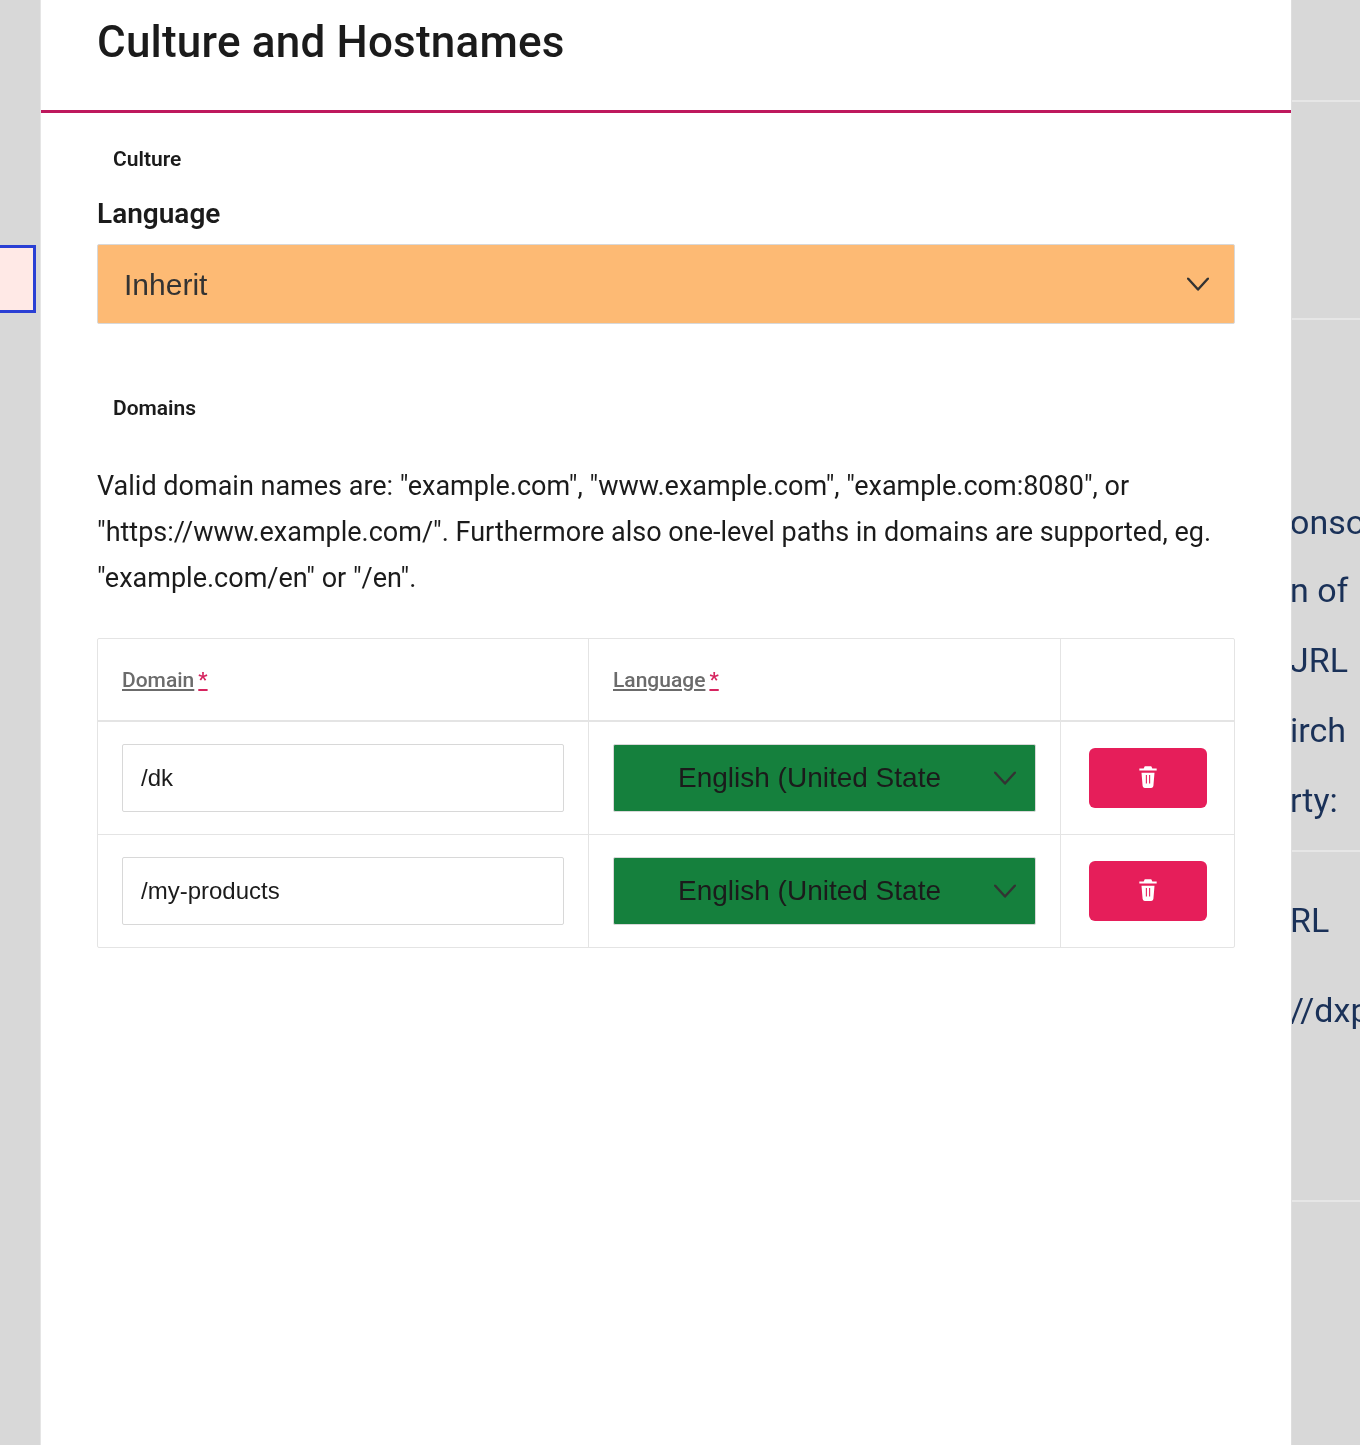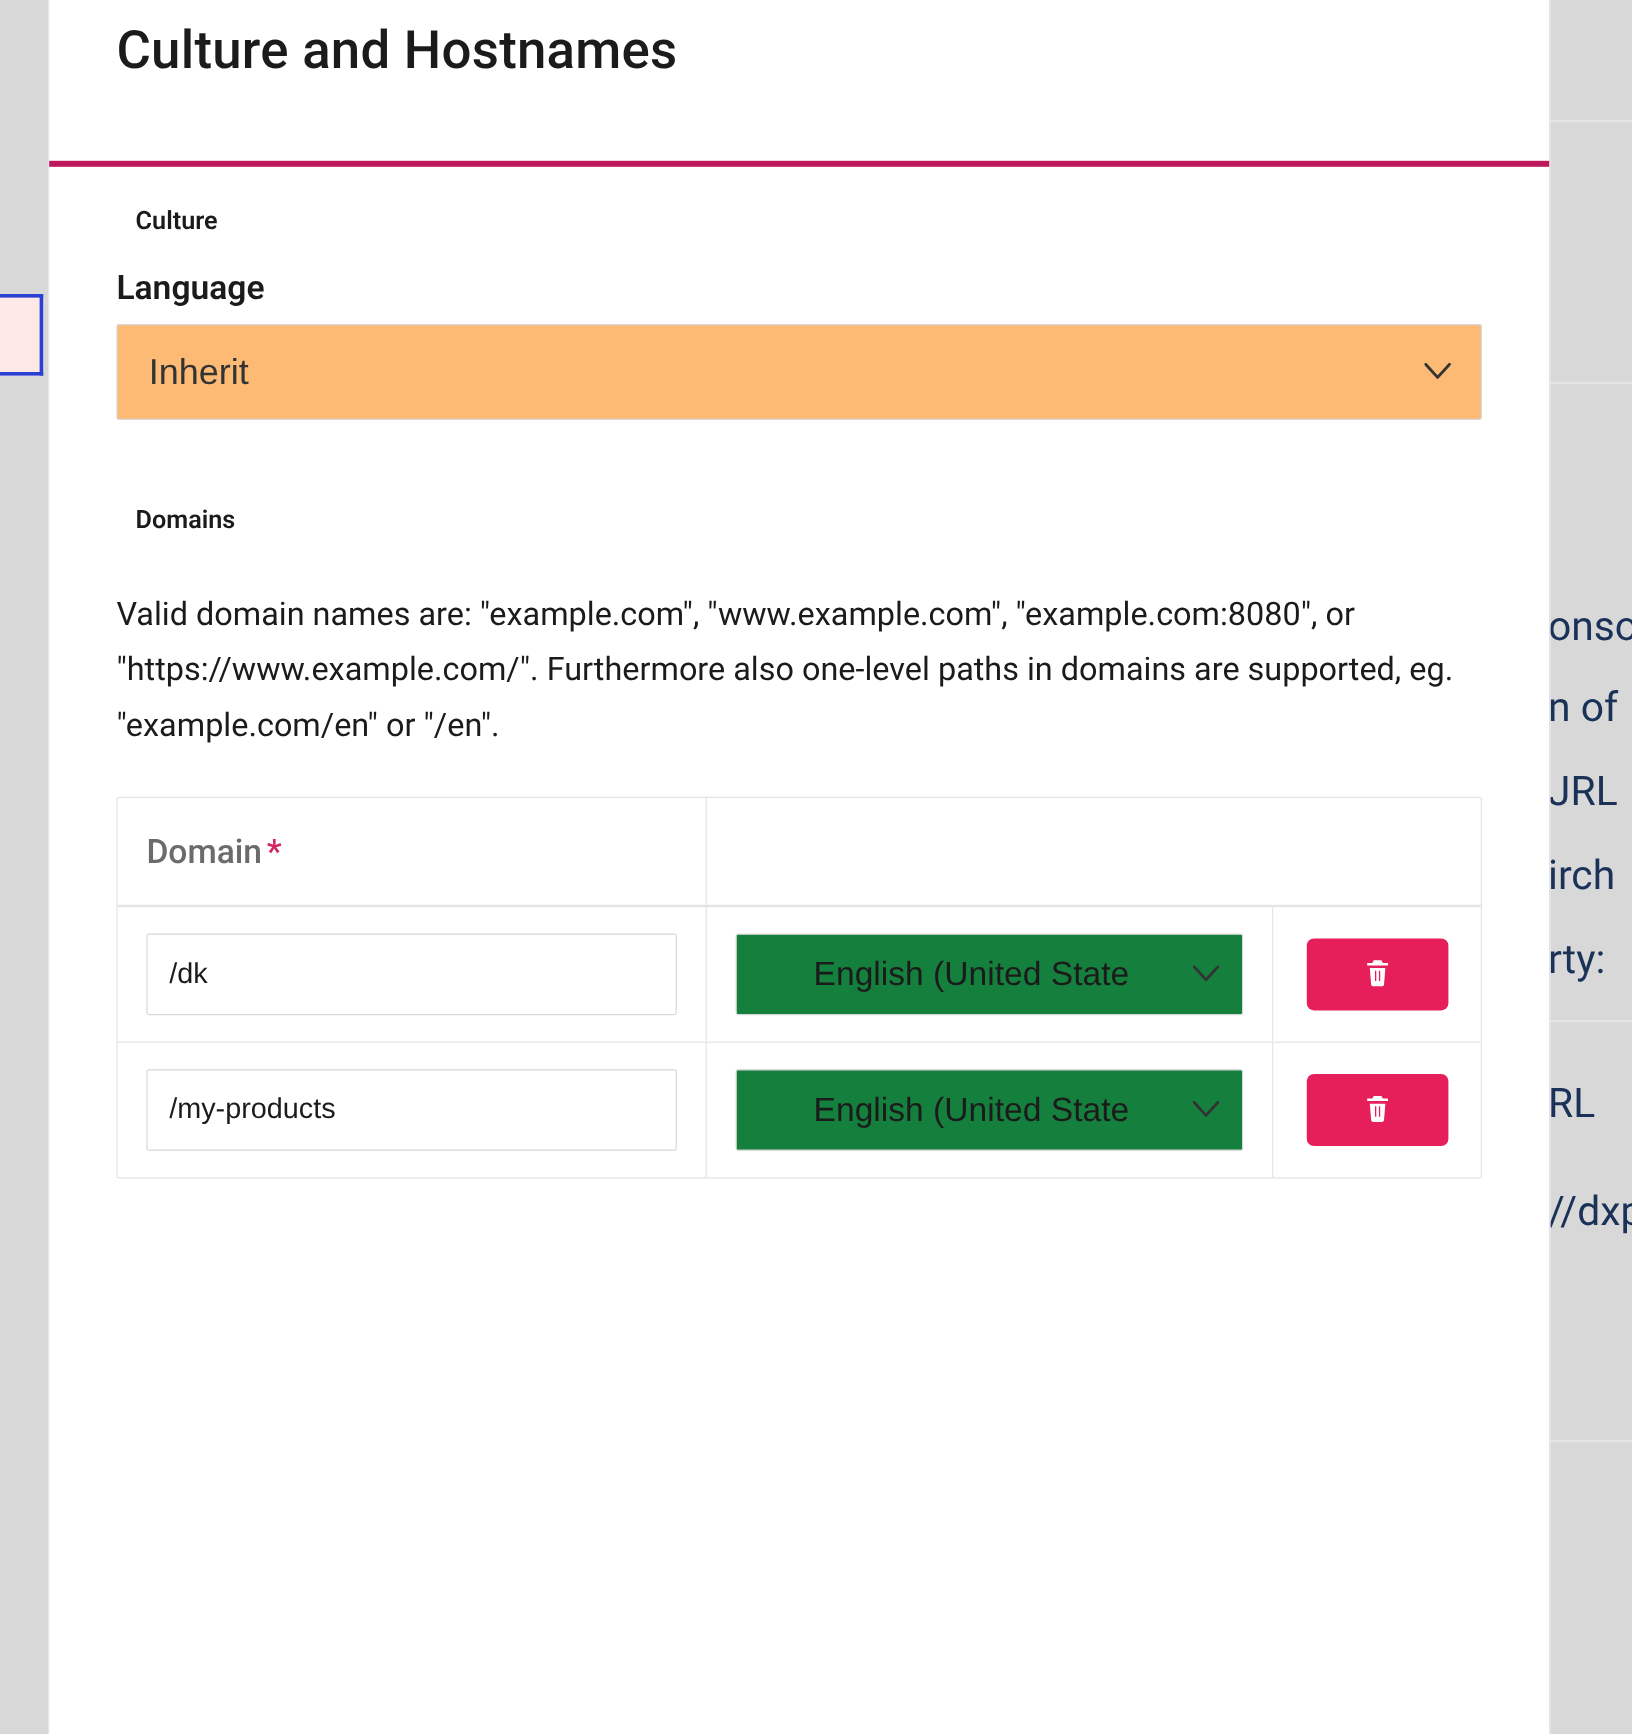--- a/index.html
+++ b/index.html
@@ -50,22 +50,22 @@
   .dialog {
     position: absolute;
     left: 40px; top: 0;
     width: 1252px;
     height: 1445px;
     background: #fff;
     border-left: 1px solid #e5e5e5;
     border-right: 1px solid #dedede;
   }
   .dialog-header {
-    padding: 16px 56px 66px 56px;
-    border-bottom: 5px solid #be185d;
+    padding: 16px 56px 42px 56px;
+    border-bottom: 3px solid #be185d;
   }
   .dialog-title {
     font-size: 44px;
     font-weight: 500;
     margin: 0;
     letter-spacing: 0.2px;
     color: #1b1b1b;
   }
   .dialog-body {
     padding: 34px 56px 0 56px;
@@ -129,23 +129,24 @@
     padding: 22px 24px;
   }
   .dt-head .dt-cell {
     padding: 28px 24px;
   }
   .dt-head .dt-cell + .dt-cell,
   .dt-row  .dt-cell + .dt-cell {
     border-left: 1px solid #e4e4e4;
   }
   .col-label {
-    font-size: 28px;
+    font-size: 21px;
     font-weight: 500;
     color: #6b6b6b;
+    text-decoration: underline;
   }
   .req-star { color: #d6245f; margin-left: 4px; }
   input.domain-input {
     width: 100%;
     height: 68px;
     border: 1px solid #d8d8d8;
     font-size: 24px;
     padding: 0 18px;
     color: #1b1b1b;
     background: #fff;
@@ -248,20 +249,23 @@
       
       <h2 class="section-head" style="margin-top:72px">Domains</h2>
 
       <p class="domains-desc">Valid domain names are: "example.com", "www.example.com", "example.com:8080", or "https://www.example.com/". Furthermore also one-level paths in domains are supported, eg. "example.com/en" or "/en".</p>
 
       <div class="domains-table">
         <div class="dt-head">
           <div class="dt-cell">
             <span class="col-label">Domain</span><span class="col-label req-star">*</span>
           </div>
+          <div class="dt-cell">
+            <span class="col-label">Language</span><span class="col-label req-star">*</span>
+          </div>
           <div class="dt-cell"></div>
         </div>
 
         <div class="dt-row">
           <div class="dt-cell">
             <input class="domain-input" type="text" value="/dk" style="">
           </div>
           <div class="dt-cell">
             <div class="lang-select-wrap">
               <select class="lang-select">

